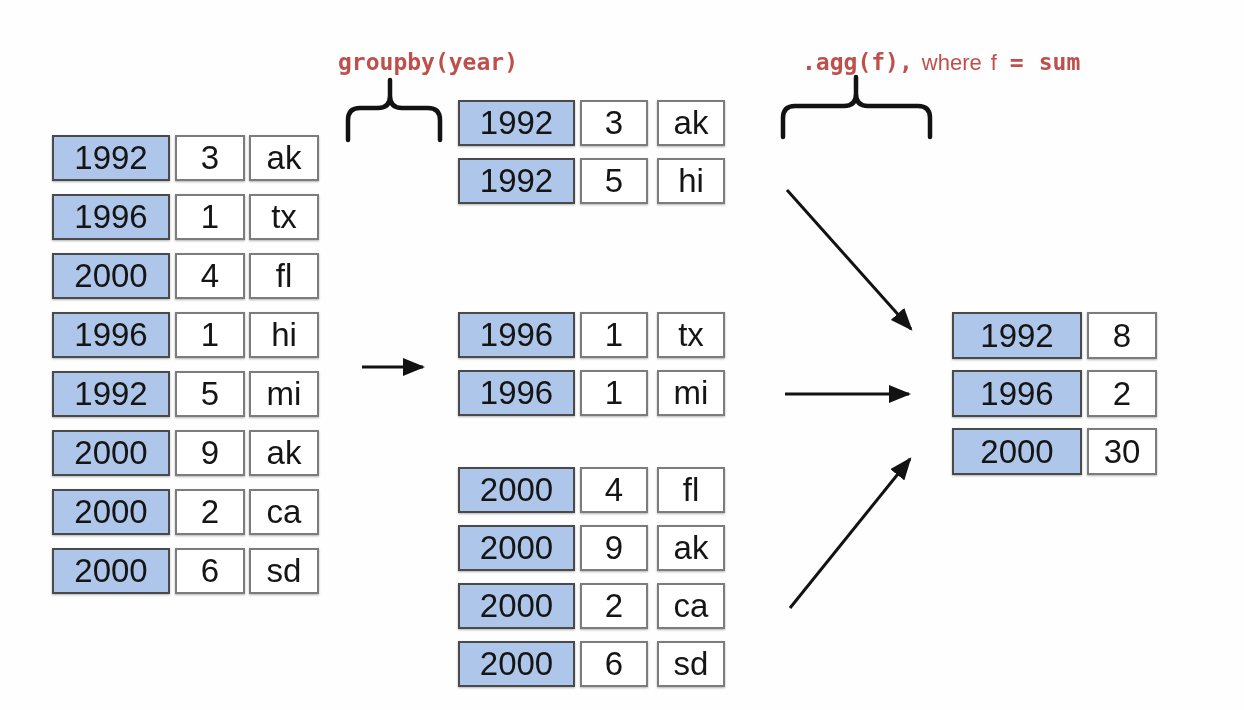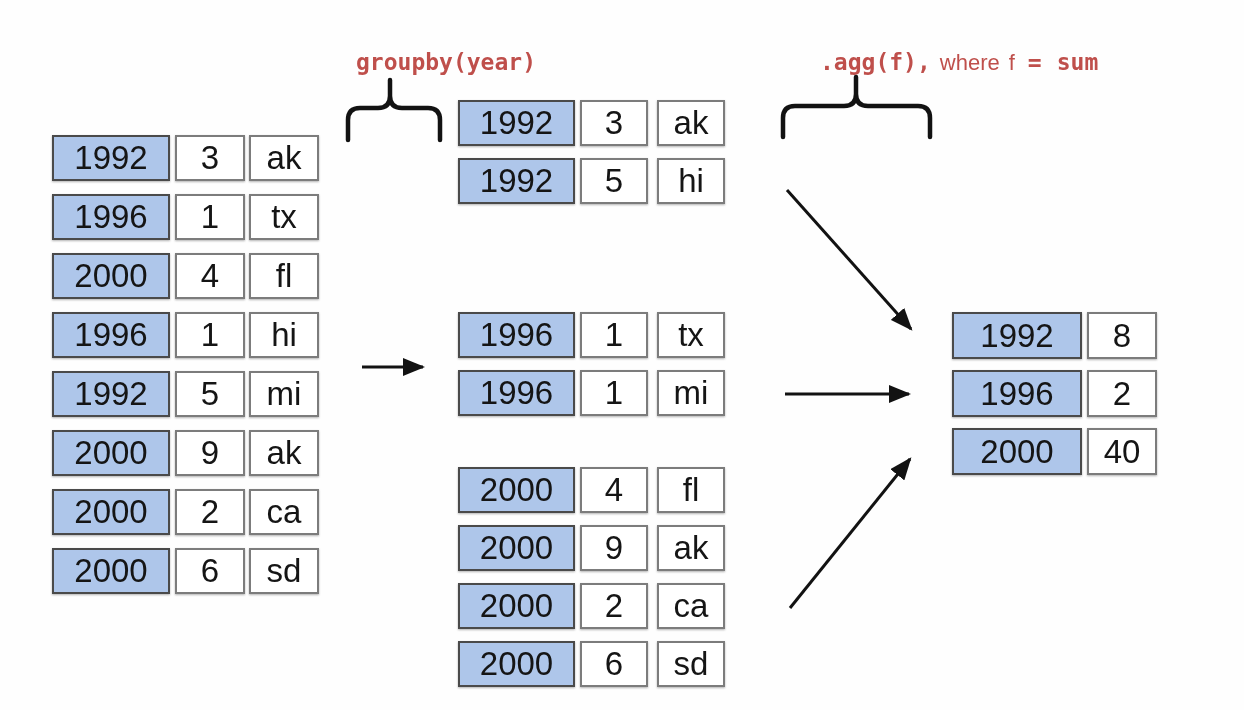--- a/index.html
+++ b/index.html
@@ -37,21 +37,21 @@
   .t-mid .c2{width:68px;}
   
   .t-res .row{margin-bottom:11px;}
   .t-res .c0{width:130px;margin-right:5px;}
   .t-res .c1{width:70px;}
   .t-res .cell{height:47px;}
   
   .code-label{
     position:absolute;top:50px;color:var(--red);
     font-family:"DejaVu Sans Mono", monospace;
-    font-size:23px;font-weight:700;white-space:nowrap;line-height:24px;margin-left:18px;
+    font-size:23px;font-weight:700;white-space:nowrap;line-height:24px;
   }
   .code-label .sans{
     font-family:"Liberation Sans", sans-serif;
     font-size:22px;font-weight:400;
   }
   #label-groupby{left:338px;}
   #label-agg{left:802px;}
   #label-agg .w-where{margin:0 9px;}
   #label-agg .w-f{margin-right:13px;}
   #label-agg .w-eq{margin-right:15px;}
@@ -186,17 +186,17 @@
       <div class="row">
         <div class="cell c0 year">1992</div>
         <div class="cell c1">8</div>
       </div>
       <div class="row">
         <div class="cell c0 year">1996</div>
         <div class="cell c1">2</div>
       </div>
       <div class="row">
         <div class="cell c0 year">2000</div>
-        <div class="cell c1">40</div>
+        <div class="cell c1">30</div>
       </div>
     </div>
 
 </div>
 
 </body></html>

